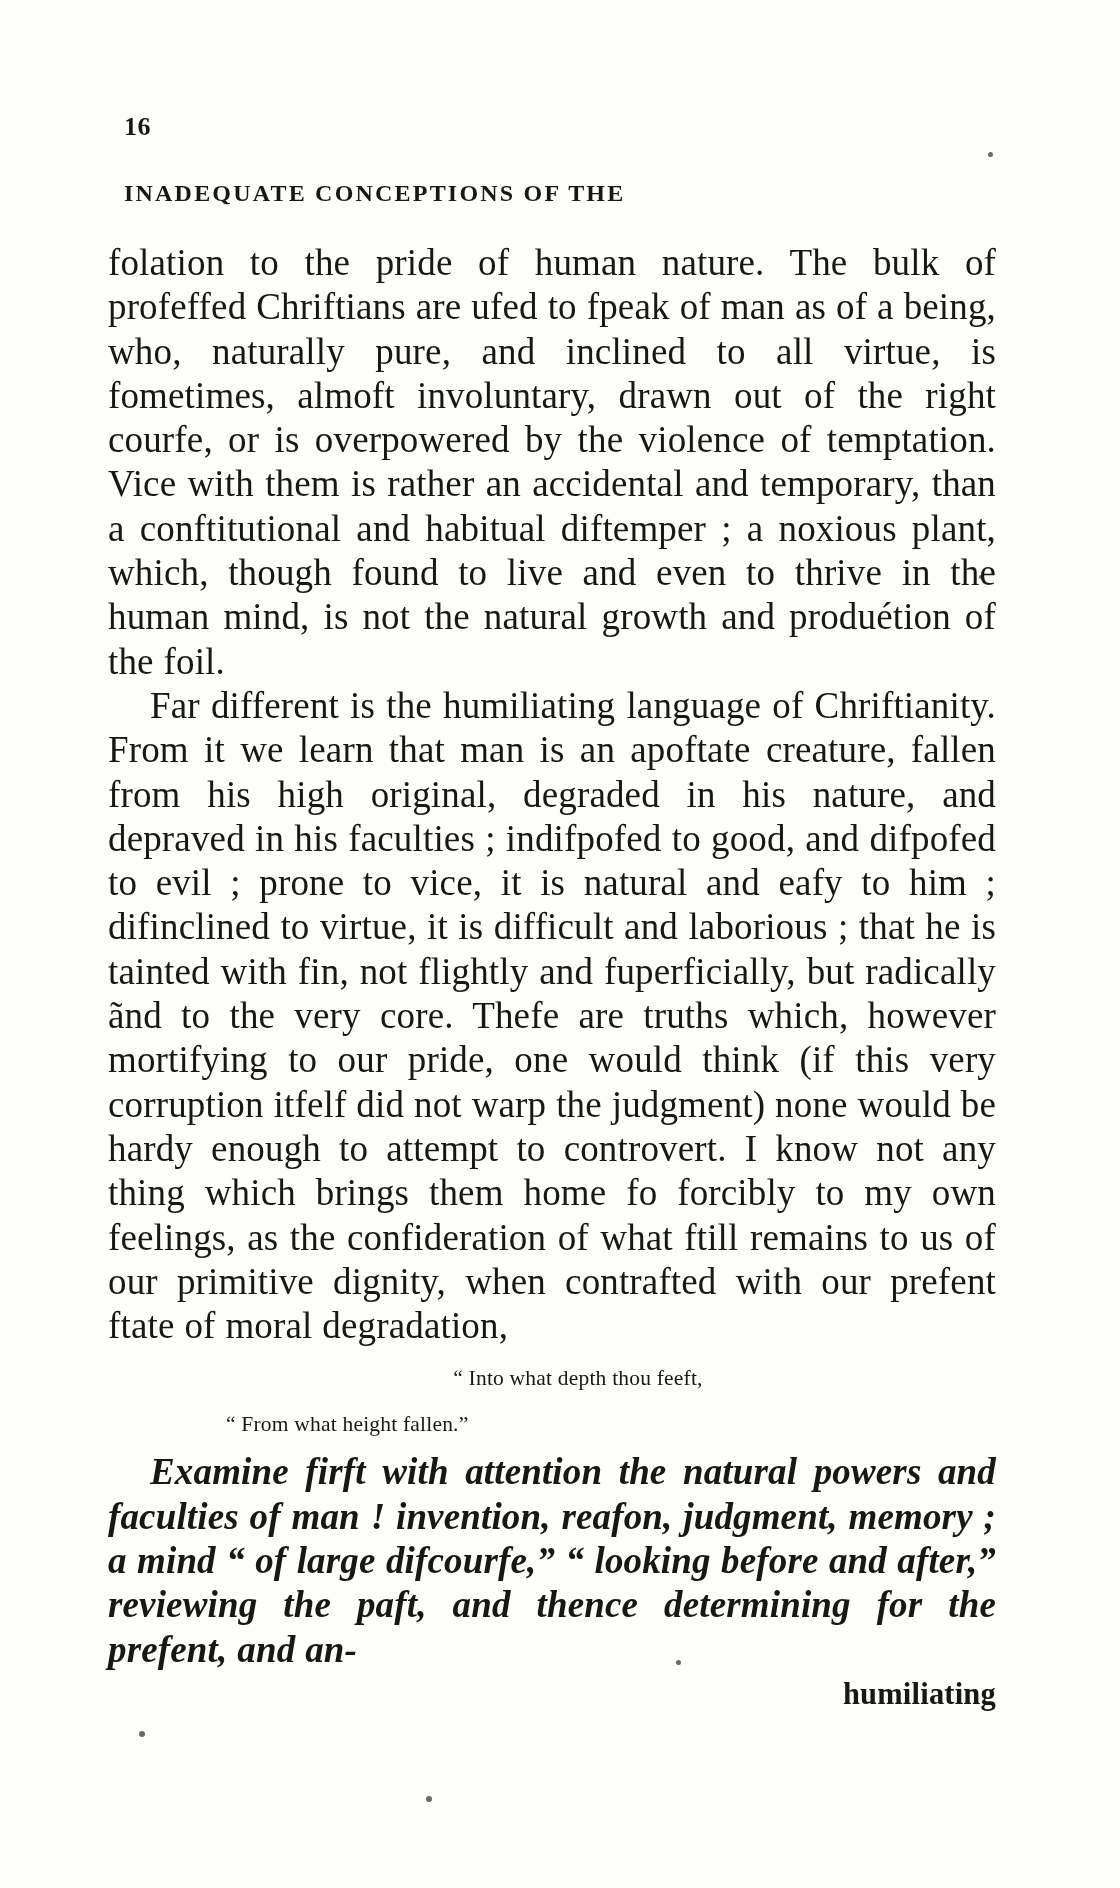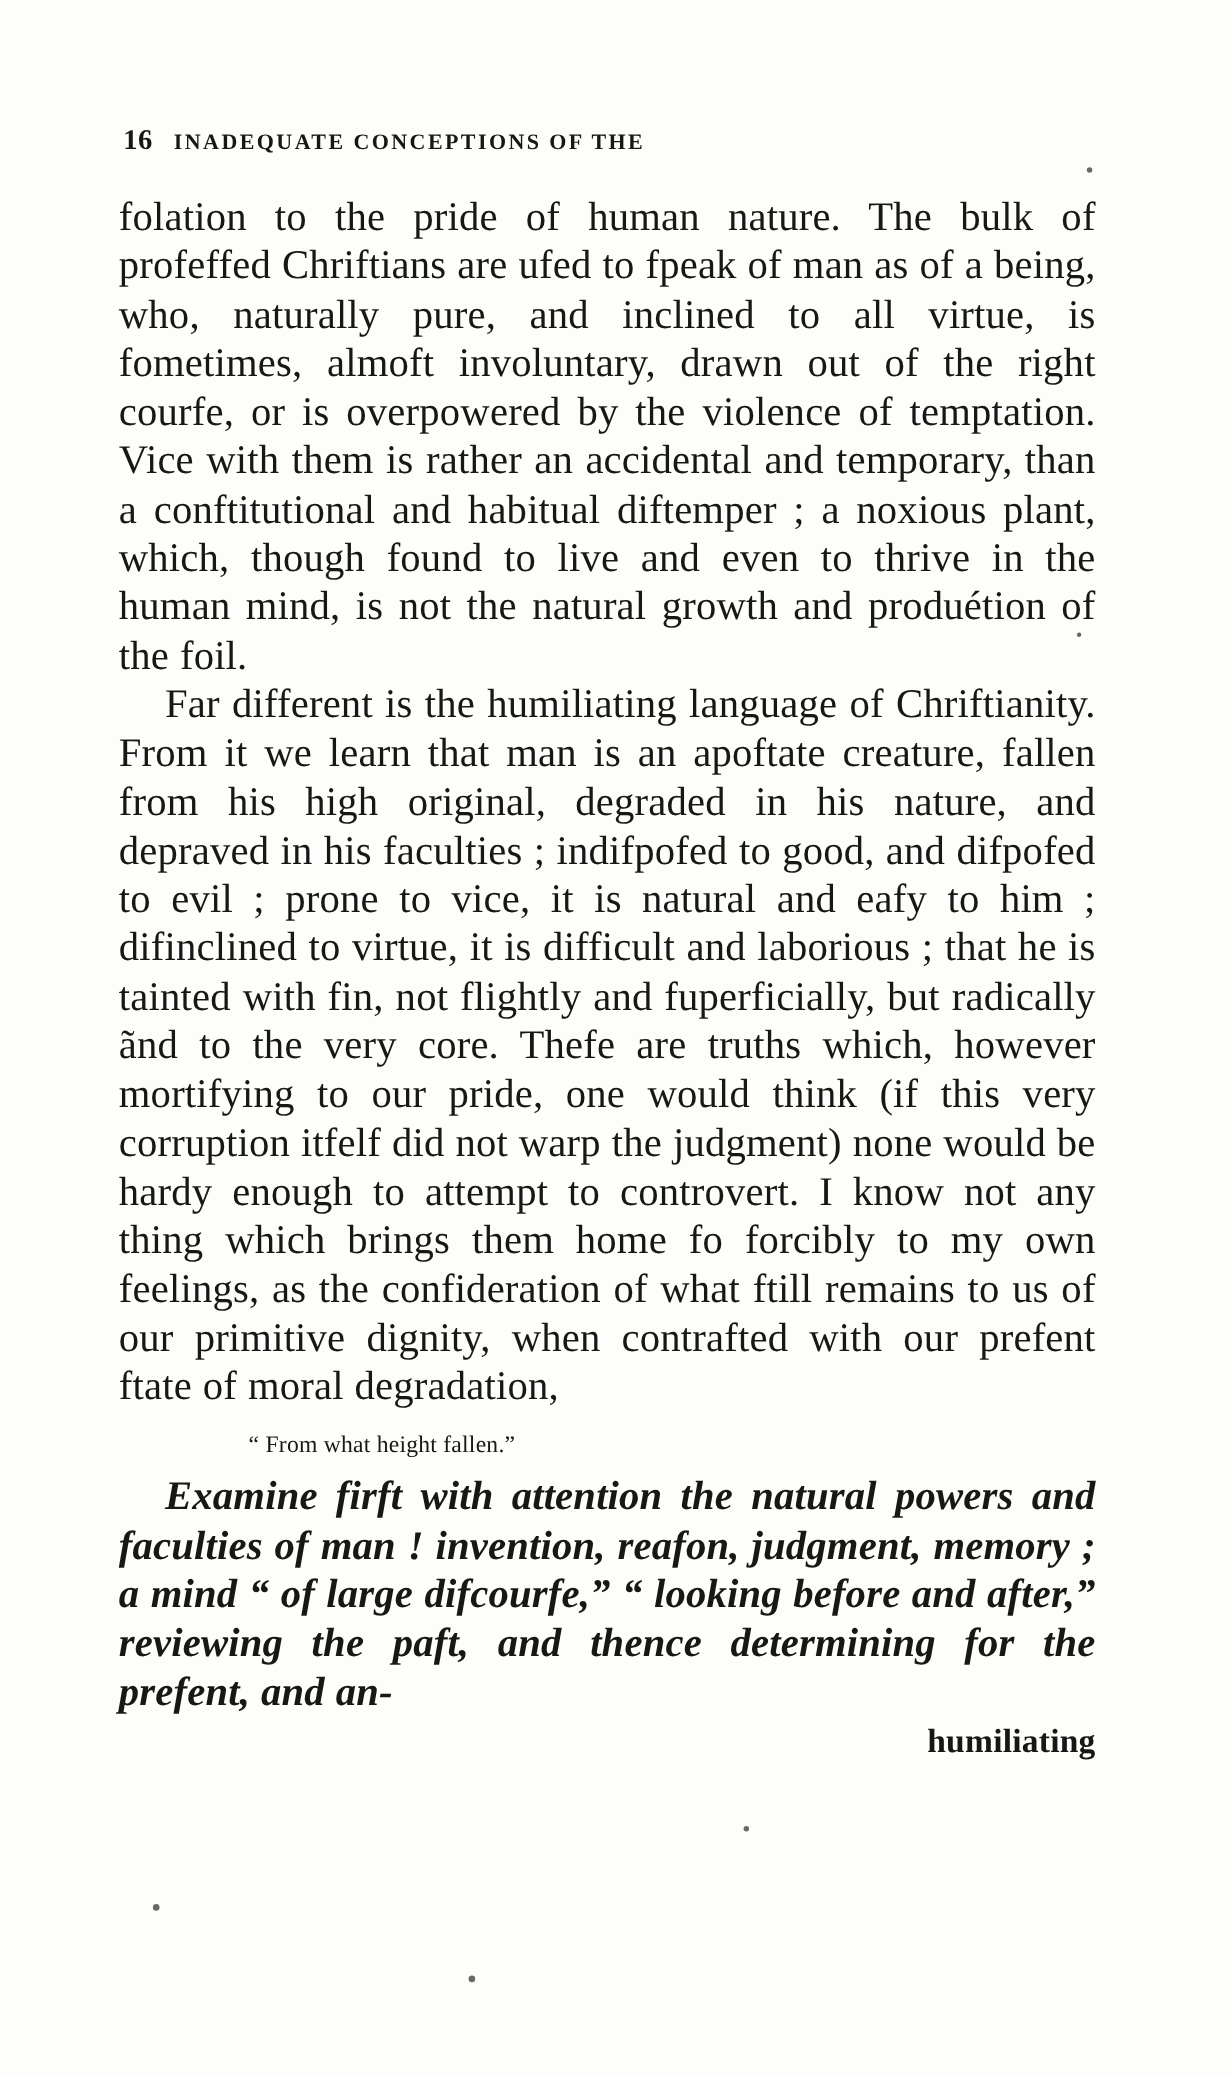--- a/index.html
+++ b/index.html
@@ -25,33 +25,35 @@
   }
   .content {
     position: absolute;
     left: 108px;
     top: 112px;
     width: 888px;
   }
   .header-line {
     display: flex;
     align-items: baseline;
-    gap: 19px;
+    gap: 38px;
     margin: 0 0 34px 0;
     padding-left: 4px;
+    flex-direction: column;
   }
   .folio {
     font-size: 26px;
     letter-spacing: 0.5px;
     font-weight: 600;
   }
   .running-head {
-    font-size: 20px;
+    font-size: 24px;
     letter-spacing: 2.2px;
     font-weight: 600;
+    margin-left: 12px;
   }
   p.body-text {
     margin: 0;
     font-size: 37px;
     line-height: 44.3px;
     text-align: justify;
     text-justify: inter-word;
     letter-spacing: 0.15px;
     word-spacing: 0.5px;
   }
@@ -118,20 +120,21 @@
     <div class="header-line">
       <span class="folio">16</span>
       <span class="running-head">INADEQUATE CONCEPTIONS OF THE</span>
     </div>
 
     <p class="body-text">folation to the pride of human nature. The bulk of profeffed Chriftians are ufed to fpeak of man as of a being, who, naturally pure, and inclined to all virtue, is fometimes, almoft involuntary, drawn out of the right courfe, or is overpowered by the violence of temptation. Vice with them is rather an accidental and temporary, than a conftitutional and habitual diftemper ; a noxious plant, which, though found to live and even to thrive in the human mind, is not the natural growth and produétion of the foil.</p>
 
     <p class="body-text indent">Far different is the humiliating language of Chriftianity. From it we learn that man is an apoftate creature, fallen from his high original, degraded in his nature, and depraved in his faculties ; indifpofed to good, and difpofed to evil ; prone to vice, it is natural and eafy to him ; difinclined to virtue, it is difficult and laborious ; that he is tainted with fin, not flightly and fuperficially, but radically ãnd to the very core. Thefe are truths which, however mortifying to our pride, one would think (if this very corruption itfelf did not warp the judgment) none would be hardy enough to attempt to controvert. I know not any thing which brings them home fo forcibly to my own feelings, as the confideration of what ftill remains to us of our primitive dignity, when contrafted with our prefent ftate of moral degradation,</p>
 
     <div class="quote">
+      <span class="q-line1">“ Into what depth thou feeft,</span>
       <span class="q-line2">“ From what height fallen.”</span>
     </div>
 
     <p class="body-text indent last-para">Examine firft with attention the natural powers and faculties of man ! invention, reafon, judgment, memory ; a mind “ of large difcourfe,” “ looking before and after,” reviewing the paft, and thence determining for the prefent, and an-</p>
 
     <div class="catch-line">humiliating</div>
 
   </div>
 </div>
 

